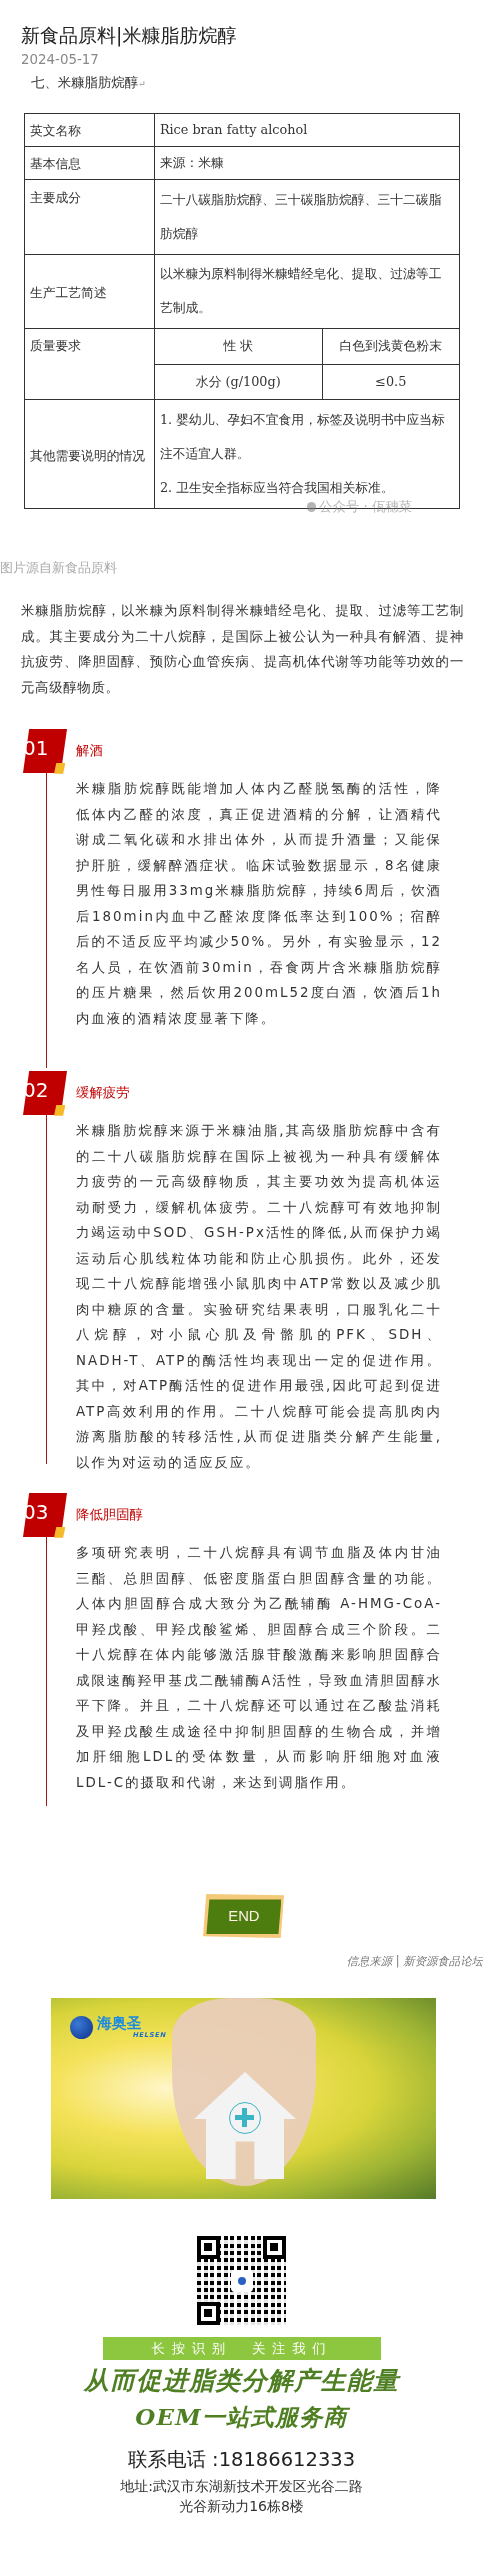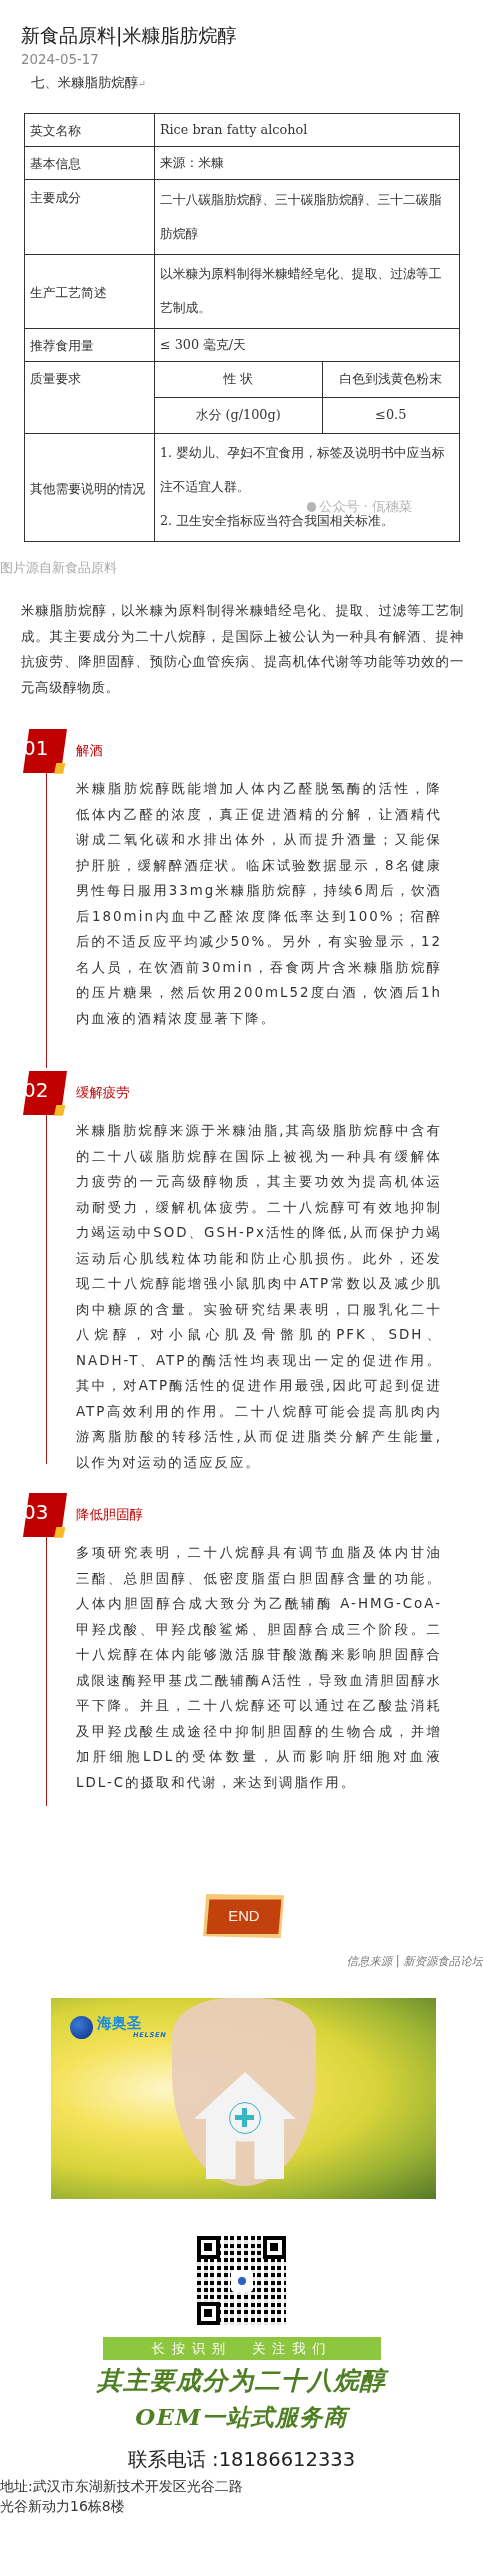--- a/index.html
+++ b/index.html
@@ -101,21 +101,21 @@
 
   
   .end-badge-wrap { position: absolute; left: 203px; top: 1894px; width: 81px; height: 44px; }
   .end-back {
     position: absolute; left: 0; top: 0; width: 81px; height: 44px;
     background: #f5c97a;
     clip-path: polygon(4% 0, 100% 3%, 96% 100%, 0 96%);
   }
   .end-front {
     position: absolute; left: 3.4px; top: 5.4px; width: 75px; height: 35px;
-    background: #c2410c;
+    background: #4d7c0f;
     clip-path: polygon(4% 0, 100% 0, 96% 100%, 0 100%);
     color: #fff1e6; font-size: 14.8px; line-height: 35px; text-align: center;
     font-family: "Liberation Sans", sans-serif;
   }
   .source-line {
     position: absolute; left: 0; width: 483px; top: 1954px; text-align: right;
     font-size: 11.4px; color: #777777; font-style: italic;
   }
 
   
@@ -196,21 +196,21 @@
     color: #4e7f22; font-weight: bold; font-style: italic;
     font-family: "DejaVu Serif", "Liberation Serif", serif;
   }
   .slogan-1 { top: 2365px; font-size: 25px; line-height: 31px; letter-spacing: 1.3px; }
   .slogan-2 { top: 2402px; font-size: 23px; line-height: 29.5px; letter-spacing: 1.3px; }
   .contact-phone {
     position: absolute; left: 0; width: 483px; top: 2448px; text-align: center;
     font-size: 19.5px; line-height: 24px; color: #222222;
   }
   .contact-address {
-    position: absolute; left: 0; width: 483px; top: 2477px; text-align: left;
+    position: absolute; left: 0; width: 483px; top: 2477px; text-align: center;
     font-size: 14px; line-height: 19.5px; color: #333333;
   }
 </style>
 </head>
 <body>
 
 <h1 class="article-title">新食品原料|米糠脂肪烷醇</h1>
 <div class="article-date">2024-05-17</div>
 
 <div>
@@ -227,24 +227,20 @@
         <td class="label">基本信息</td>
         <td>来源：米糠</td>
       </tr>
       <tr>
         <td class="label">主要成分</td>
         <td class="multi">二十八碳脂肪烷醇、三十碳脂肪烷醇、三十二碳脂肪烷醇</td>
       </tr>
       <tr>
         <td class="label middle">生产工艺简述</td>
         <td class="multi">以米糠为原料制得米糠蜡经皂化、提取、过滤等工艺制成。</td>
-      </tr>
-      <tr>
-        <td class="label">推荐食用量</td>
-        <td>≤ 300 毫克/天</td>
       </tr>
       <tr>
         <td class="label">质量要求</td>
         <td class="quality-cell">
           <table class="inner">
             <tbody>
                   <tr>
               <td class="ic-left">性  状</td>
               <td>白色到浅黄色粉末</td>
             </tr>
@@ -327,21 +323,21 @@
   <div class="qr-finder" style="left:0;top:0;"></div>
   <div class="qr-finder" style="right:0;top:0;"></div>
   <div class="qr-finder" style="left:0;bottom:0;"></div>
   <div class="qr-center">
       <div class="qr-center-dot"></div>
     </div>
 </div>
 
 <div class="follow-bar">长按识别　关注我们</div>
 
-<div class="slogan slogan-1">其主要成分为二十八烷醇</div>
+<div class="slogan slogan-1">从而促进脂类分解产生能量</div>
 <div class="slogan slogan-2">OEM一站式服务商</div>
 
 <div class="contact-phone">联系电话 :18186612333</div>
 <div class="contact-address">
   <div>地址:武汉市东湖新技术开发区光谷二路</div>
   <div>光谷新动力16栋8楼</div>
 </div>
 
 
 </body></html>

